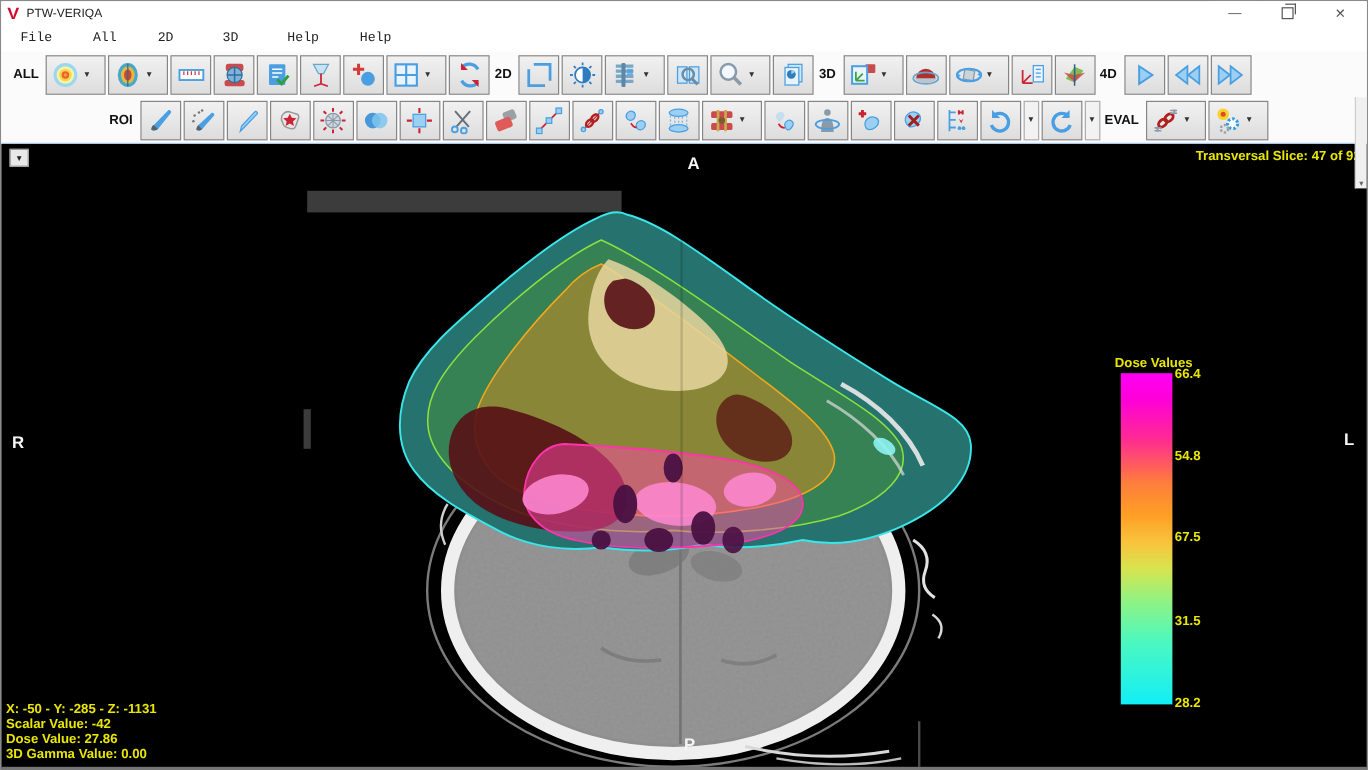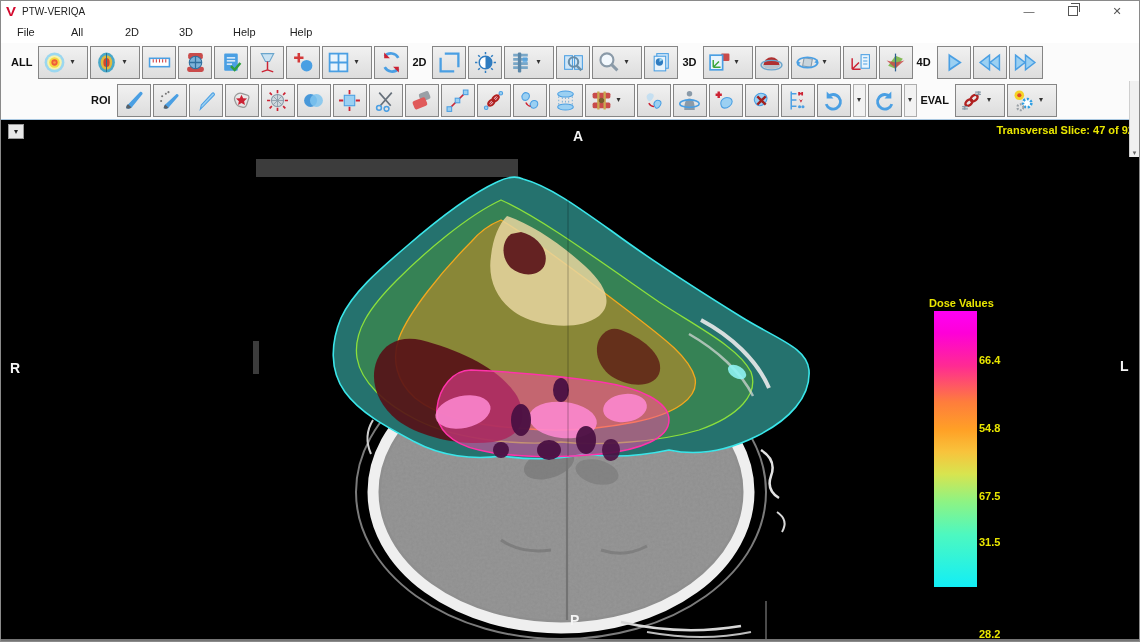--- a/index.html
+++ b/index.html
@@ -7,21 +7,21 @@
   
   .titlebar{position:relative;height:20px;background:#fff;display:flex;align-items:center;}
   .logo{color:#d40a2e;font-weight:bold;font-size:15px;line-height:1;margin:0 6px 0 5px;transform:scaleY(.9);}
   .title-text{font-size:10px;color:#222;}
   .win-controls{position:absolute;right:0;top:0;height:20px;display:flex;}
   .win-btn{width:44px;height:20px;display:flex;align-items:center;justify-content:center;color:#555;font-size:11px;background:#fff;border:none;cursor:default;}
   .restore-glyph{position:relative;width:8px;height:8px;border:1px solid #555;background:#fff;}
   .restore-glyph:before{content:"";position:absolute;left:2px;top:-4px;width:8px;height:8px;border:1px solid #555;border-bottom:none;border-left:none;}
   
   .menubar{height:22px;background:#fff;display:flex;align-items:center;padding-left:16px;}
-  .menu-item{font-size:11px;color:#222;margin-right:34px;min-width:20px;}
+  .menu-item{font-size:11px;color:#222;margin-right:34px;min-width:20px;font-family:Liberation Mono, monospace;}
   
   .toolbar{height:38px;background:#fbfbfb;display:flex;align-items:center;padding-left:8px;position:relative;}
   .toolbar.row2{border-bottom:1px solid #a9c7e0;justify-content:center;}
   .tb-label{font-size:11px;font-weight:bold;color:#111;margin:0 6px 0 2px;white-space:nowrap;}
   .tb-btn{position:relative;height:33px;min-width:34px;background:linear-gradient(#f1f1f1,#dddddd);border:1px solid #858585;margin-right:2px;display:inline-flex;align-items:center;justify-content:center;padding:0;cursor:default;}
   .tb-btn.dd{min-width:50px;justify-content:flex-start;padding-left:4px;}
   .tb-btn .ic{width:23px;height:23px;}
   .caret{font-size:8px;color:#333;margin-left:4px;line-height:1;}
   .tb-split{height:33px;width:13px;background:#f2f2f2;border:1px solid #adadad;margin:0 2px 0 0;display:inline-flex;align-items:center;justify-content:center;padding:0;cursor:default;}
   .tb-split .caret{margin:0;}
@@ -34,21 +34,21 @@
   .o-a{left:572px;top:8px;}
   .o-p{left:569px;top:492px;}
   .o-r{left:9px;top:240px;}
   .o-l{left:1119px;top:238px;}
   .readout{position:absolute;left:4px;bottom:9px;color:#e9e600;font-size:11px;font-weight:bold;line-height:12.5px;}
   .scene{position:absolute;left:0;top:0;}
   
   .colorbar-title{position:absolute;left:928px;top:177px;width:96px;color:#e9e600;font-size:11px;font-weight:bold;}
   .colorbar{position:absolute;left:933px;top:191px;width:43px;height:276px;
     background:linear-gradient(180deg,#ff00f4 0%,#fe00d8 8%,#ff2b92 20%,#fe7d3c 33%,#ffa026 43%,#f8c33c 51%,#d8e44f 59%,#8ef383 69%,#4df8c0 81%,#12eef6 100%);}
-  .cb-tick{position:absolute;left:978px;color:#e9e600;font-size:11px;font-weight:bold;margin-top:48px;}
+  .cb-tick{position:absolute;left:978px;color:#e9e600;font-size:11px;font-weight:bold;}
   .bottom-strip{position:absolute;left:0;bottom:0;width:1140px;height:5px;background:#757575;}
 </style>
 </head>
 <body>
 
 <div class="app">
 
   <div class="titlebar">
     <span class="logo">V</span>
     <span class="title-text">PTW-VERIQA</span>
@@ -492,24 +492,30 @@
 
     <button class="vp-menu-btn">
         <span>▾</span>
       </button>
     <div class="slice-info">Transversal Slice: 47 of 92</div>
     <div class="orient o-a">A</div>
     <div class="orient o-p">P</div>
     <div class="orient o-r">R</div>
     <div class="orient o-l">L</div>
 
+    <div class="readout">
+      <div>X: -50 - Y: -285 - Z: -1131</div>
+      <div>Scalar Value: -42</div>
+      <div>Dose Value: 27.86</div>
+      <div>3D Gamma Value: 0.00</div>
+    </div>
 
     <div class="colorbar-title">Dose Values</div>
     <div class="colorbar"></div>
     <div class="cb-tick" style="top:186px;">66.4</div>
     <div class="cb-tick" style="top:254px;">54.8</div>
     <div class="cb-tick" style="top:322px;">67.5</div>
-    <div class="cb-tick" style="top:368px;">31.5</div>
+    <div class="cb-tick" style="top:392px;">31.5</div>
     <div class="cb-tick" style="top:460px;">28.2</div>
 
     <div class="bottom-strip"></div>
   </div>
 </div>
 
 </body></html>

